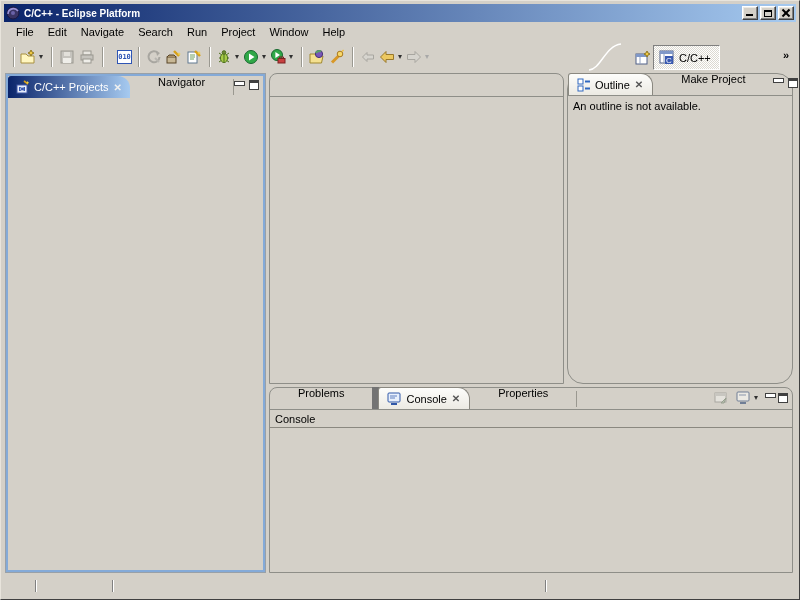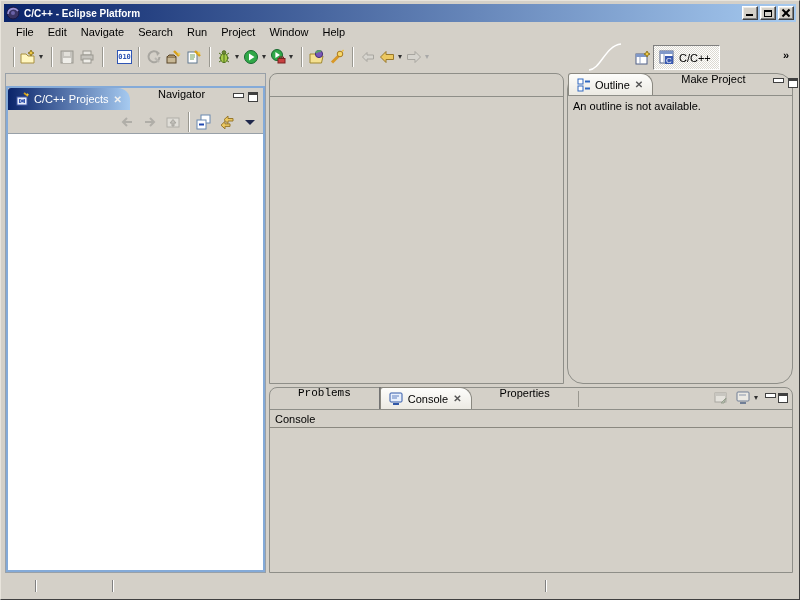--- a/index.html
+++ b/index.html
@@ -89,21 +89,21 @@
   .tab-plain { height:22px; display:flex; align-items:flex-start; padding:0 28px; white-space:nowrap; }
   .tab-vline { width:1px; height:16px; background:#9A9890; align-self:center; }
   .x { font-size:10px; font-weight:bold; color:#555; padding:0 1px; }
   .minmax { margin-left:auto; display:flex; gap:6px; align-items:center; padding:0 6px 4px 0; align-self:center; }
   .pm-min { width:9px; height:9px; position:relative; }
   .pm-min::after { content:""; position:absolute; top:0; left:0; width:9px; height:3px; border:1px solid #404040; background:#fff; }
   .pm-max { width:10px; height:10px; border:1px solid #404040; border-top:3px solid #404040; background:#fff; }
 
   
   #left-panel { left:4px; top:72px; width:261px; height:500px; border-color:#98A0A8; }
-  #left-focus { position:absolute; inset:0; border:2px solid #84AAD8; display:flex; flex-direction:column;margin-top:12px; }
+  #left-focus { position:absolute; inset:0; border:2px solid #84AAD8; display:flex; flex-direction:row; }
   #left-toolbar { height:23px; display:flex; align-items:center; justify-content:flex-end; gap:3px; padding-right:3px; }
   #left-content { flex:1; background:#fff; border-top:1px solid #98A0A8; }
 
   
   #editor-area { left:268px; top:72px; width:295px; height:311px; }
   #editor-tabrow { height:23px; border-bottom:1px solid #8E8E88; }
 
   
   #outline-panel { left:566px; top:72px; width:226px; height:311px; display:flex; flex-direction:column;border-radius:16px; }
   #outline-panel .tabrow { border-bottom:1px solid #8E8E88; }
@@ -425,21 +425,21 @@
       <span class="minmax">
         <span class="pm-min"></span>
         <span class="pm-max"></span>
       </span>
     </div>
     <div id="outline-msg">An outline is not available.</div>
   </div>
 
   <div id="console-panel" class="panel round">
     <div class="tabrow">
-      <div class="tab-plain" style="border-right:2px solid #737373;font-family:Liberation Mono, monospace;">
+      <div class="tab-plain" style="border-right:7px solid #737373;">
         <span>Problems</span>
       </div>
       <div class="tab-selected" style="margin-left:-1px;">
         <span>
             <svg width="15" height="14">
               <rect x="1" y="1" width="12" height="9" rx="1" fill="#E8F0FC" stroke="#3058A8"></rect>
               <line x1="3" y1="4" x2="10" y2="4" stroke="#6080C0"></line>
               <line x1="3" y1="6" x2="8" y2="6" stroke="#6080C0"></line>
               <rect x="4" y="11" width="6" height="2" fill="#3058A8"></rect>
             </svg>

